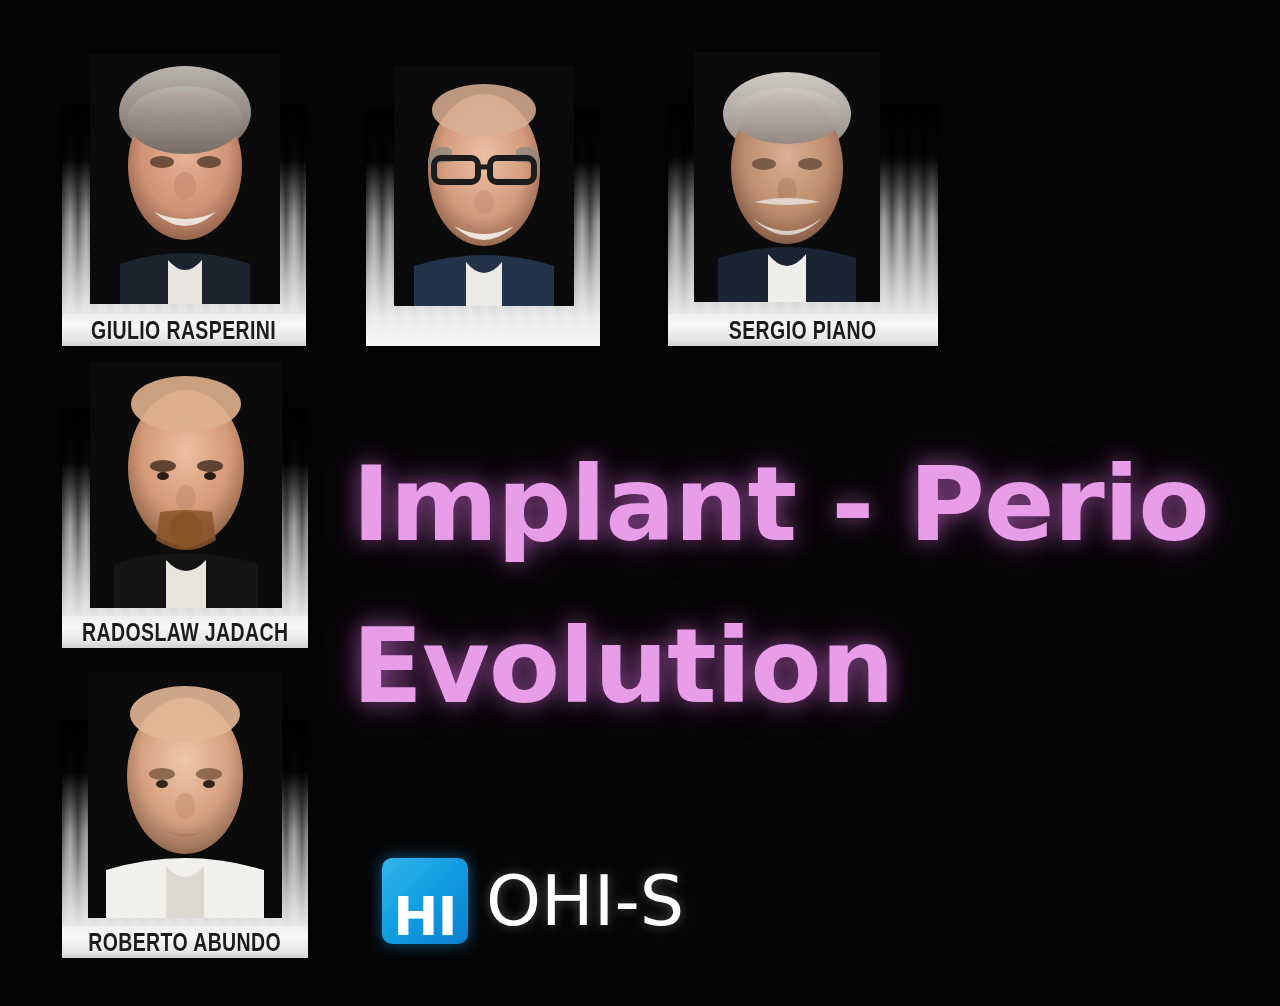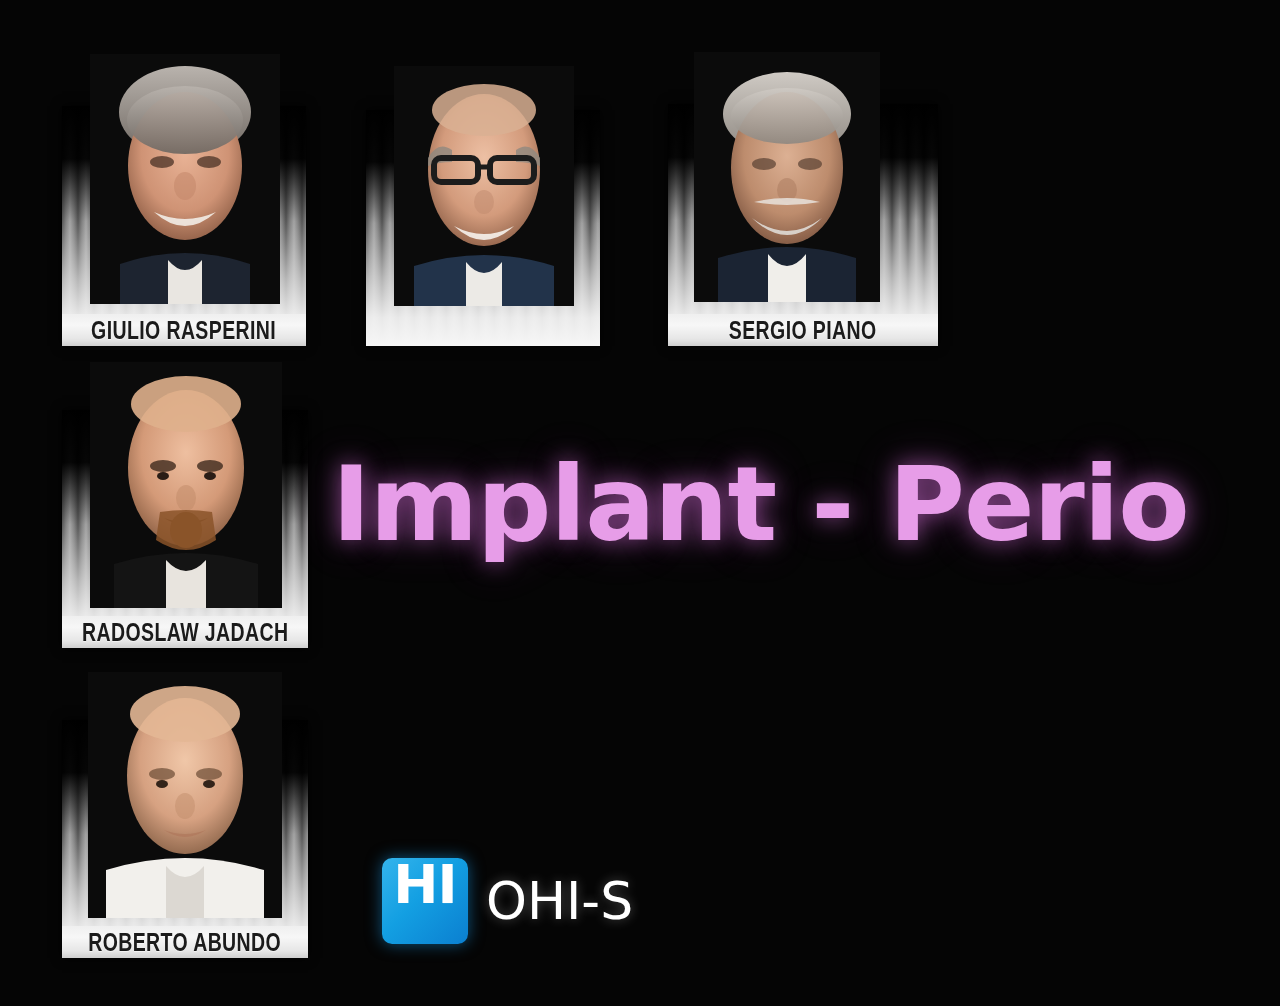--- a/index.html
+++ b/index.html
@@ -84,21 +84,21 @@
     letter-spacing: 0.5px;
     white-space: nowrap;
     transform: scaleX(0.78);
     transform-origin: center center;
     text-shadow: 0 1px 0 rgba(255,255,255,0.5);
   }
 
   
   #headline {
     position: absolute;
-    left: 332px;
+    left: 352px;
     top: 455px;
     width: 860px;
   }
   .headline-line {
     font-family: "DejaVu Sans", "Liberation Sans", sans-serif;
     font-weight: bold;
     color: #e79de8;
     line-height: 0.96;
     letter-spacing: -1px;
     text-shadow:
@@ -117,36 +117,36 @@
     display: flex;
     align-items: center;
     gap: 18px;
   }
   #logo-badge {
     width: 86px;
     height: 86px;
     border-radius: 10px;
     background: linear-gradient(135deg, #34b4ec 0%, #139fe2 45%, #0b7fd0 100%);
     display: flex;
-    align-items: flex-start;
+    align-items: flex-end;
     justify-content: center;
     box-shadow: 0 0 16px rgba(24,150,224,0.55);
   }
   #logo-badge-text {
     font-family: "DejaVu Sans", "Liberation Sans", sans-serif;
     font-weight: bold;
     font-size: 54px;
     color: #ffffff;
     letter-spacing: -1px;
     line-height: 1;
   }
   #logo-wordmark {
     font-family: "DejaVu Sans", "Liberation Sans", sans-serif;
     font-weight: normal;
-    font-size: 52px;
+    font-size: 70px;
     color: #ffffff;
     letter-spacing: 0px;
     line-height: 1;
     text-shadow: 0 0 12px rgba(255,255,255,0.30);
   }
 </style>
 </head>
 <body>
 
 <div id="poster">
@@ -303,20 +303,21 @@
         <path d="M78 194 Q97 216 116 194 L116 246 L78 246 Z" fill="#dcd8d2"></path>
       </svg>
     </div>
     <div class="name-banner" style="height:32px;">
       <span class="name-text" style="font-size:25px;">ROBERTO ABUNDO</span>
     </div>
   </div>
 
   <div id="headline">
     <div class="headline-line" id="headline-line-1">Implant - Perio</div>
+    <div class="headline-line" id="headline-line-2">Evolution</div>
   </div>
 
   <div id="logo-lockup">
     <div id="logo-badge">
       <span id="logo-badge-text">HI</span>
     </div>
     <span id="logo-wordmark">OHI-S</span>
   </div>
 
 </div>

